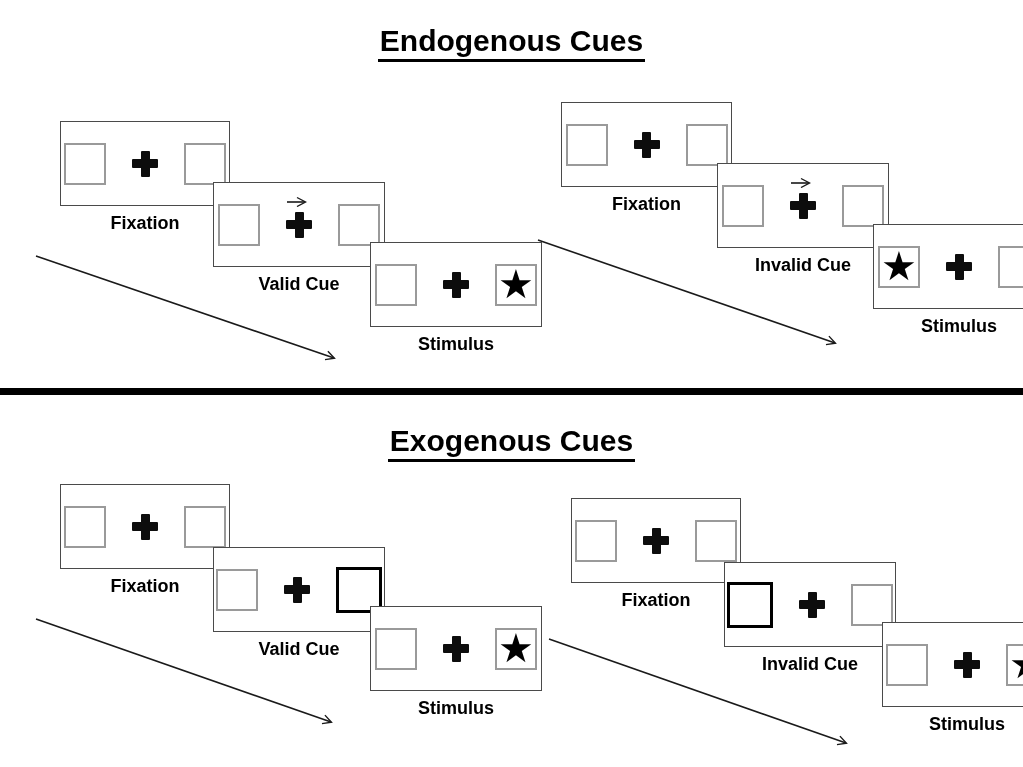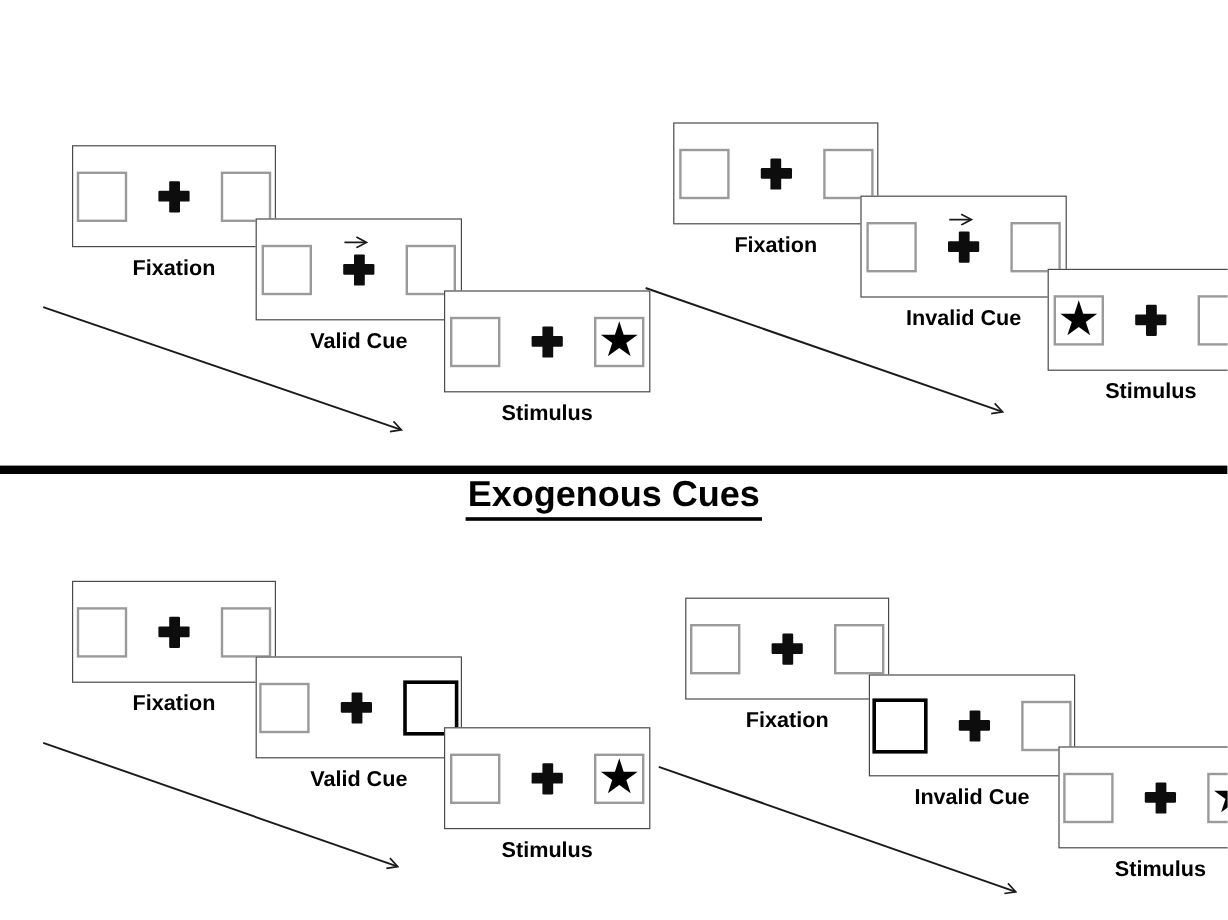--- a/index.html
+++ b/index.html
@@ -126,20 +126,23 @@
 <svg width="0" height="0" style="position:absolute" aria-hidden="true">
   <defs>
     <marker id="ah" viewBox="0 0 12 12" refX="10" refY="6" markerWidth="12" markerHeight="12" markerUnits="userSpaceOnUse" orient="auto">
       <path d="M2,1.5 L10.5,6 L2,10.5" fill="none" stroke="#1a1a1a" stroke-width="1.4"></path>
     </marker>
   </defs>
 </svg>
 
 <div id="stage">
 
+  <div class="section-title" style="top:24px">
+    <span>Endogenous Cues</span>
+  </div>
 
   <div class="panel z1" style="left:26px;top:121px;width:170px">
     <div class="screen">
       <div class="sq"></div>
       <div class="center">
           <div class="plus"></div>
         </div>
       <div class="sq"></div>
     </div>
     <div class="plabel">Fixation</div>
@@ -213,21 +216,21 @@
     </div>
     <div class="plabel">Stimulus</div>
   </div>
 
   <svg class="timeline-arrow" style="left:532px;top:234px" width="320" height="118">
     <line x1="6" y1="6" x2="303" y2="109" marker-end="url(#ah)"></line>
   </svg>
 
   <div class="divider" style="top:388px"></div>
 
-  <div class="section-title" style="top:396px">
+  <div class="section-title" style="top:424px">
     <span>Exogenous Cues</span>
   </div>
 
   <div class="panel z1" style="left:26px;top:484px;width:170px">
     <div class="screen">
       <div class="sq"></div>
       <div class="center">
           <div class="plus"></div>
         </div>
       <div class="sq"></div>

